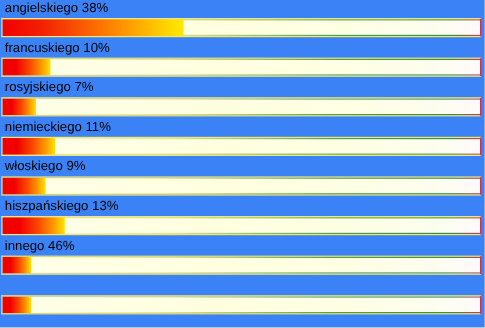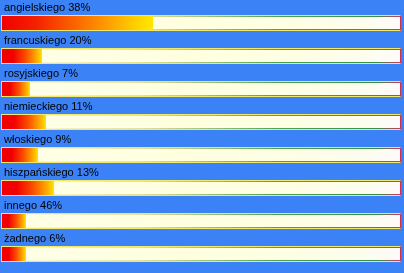--- a/index.html
+++ b/index.html
@@ -99,21 +99,21 @@
       <div class="row-label">angielskiego 38%</div>
       <div class="bar-track">
         <div class="track-lines">
           <div class="ln top"></div>
           <div class="ln bot"></div>
         </div>
         <div class="bar-fill wide" style="width: 38%;"></div>
       </div>
     </div>
     <div class="row" style="top: 34px;">
-      <div class="row-label">francuskiego 20%</div>
+      <div class="row-label">francuskiego 10%</div>
       <div class="bar-track">
         <div class="track-lines">
           <div class="ln top"></div>
           <div class="ln bot"></div>
         </div>
         <div class="bar-fill" style="width: 10%;"></div>
       </div>
     </div>
     <div class="row" style="top: 67px;">
       <div class="row-label">rosyjskiego 7%</div>
@@ -159,21 +159,20 @@
       <div class="row-label">innego 46%</div>
       <div class="bar-track">
         <div class="track-lines">
           <div class="ln top"></div>
           <div class="ln bot"></div>
         </div>
         <div class="bar-fill" style="width: 6%;"></div>
       </div>
     </div>
     <div class="row" style="top: 232px;">
-      <div class="row-label">żadnego 6%</div>
       <div class="bar-track">
         <div class="track-lines">
           <div class="ln top"></div>
           <div class="ln bot"></div>
         </div>
         <div class="bar-fill" style="width: 6%;"></div>
       </div>
     </div>
   </div>
 

